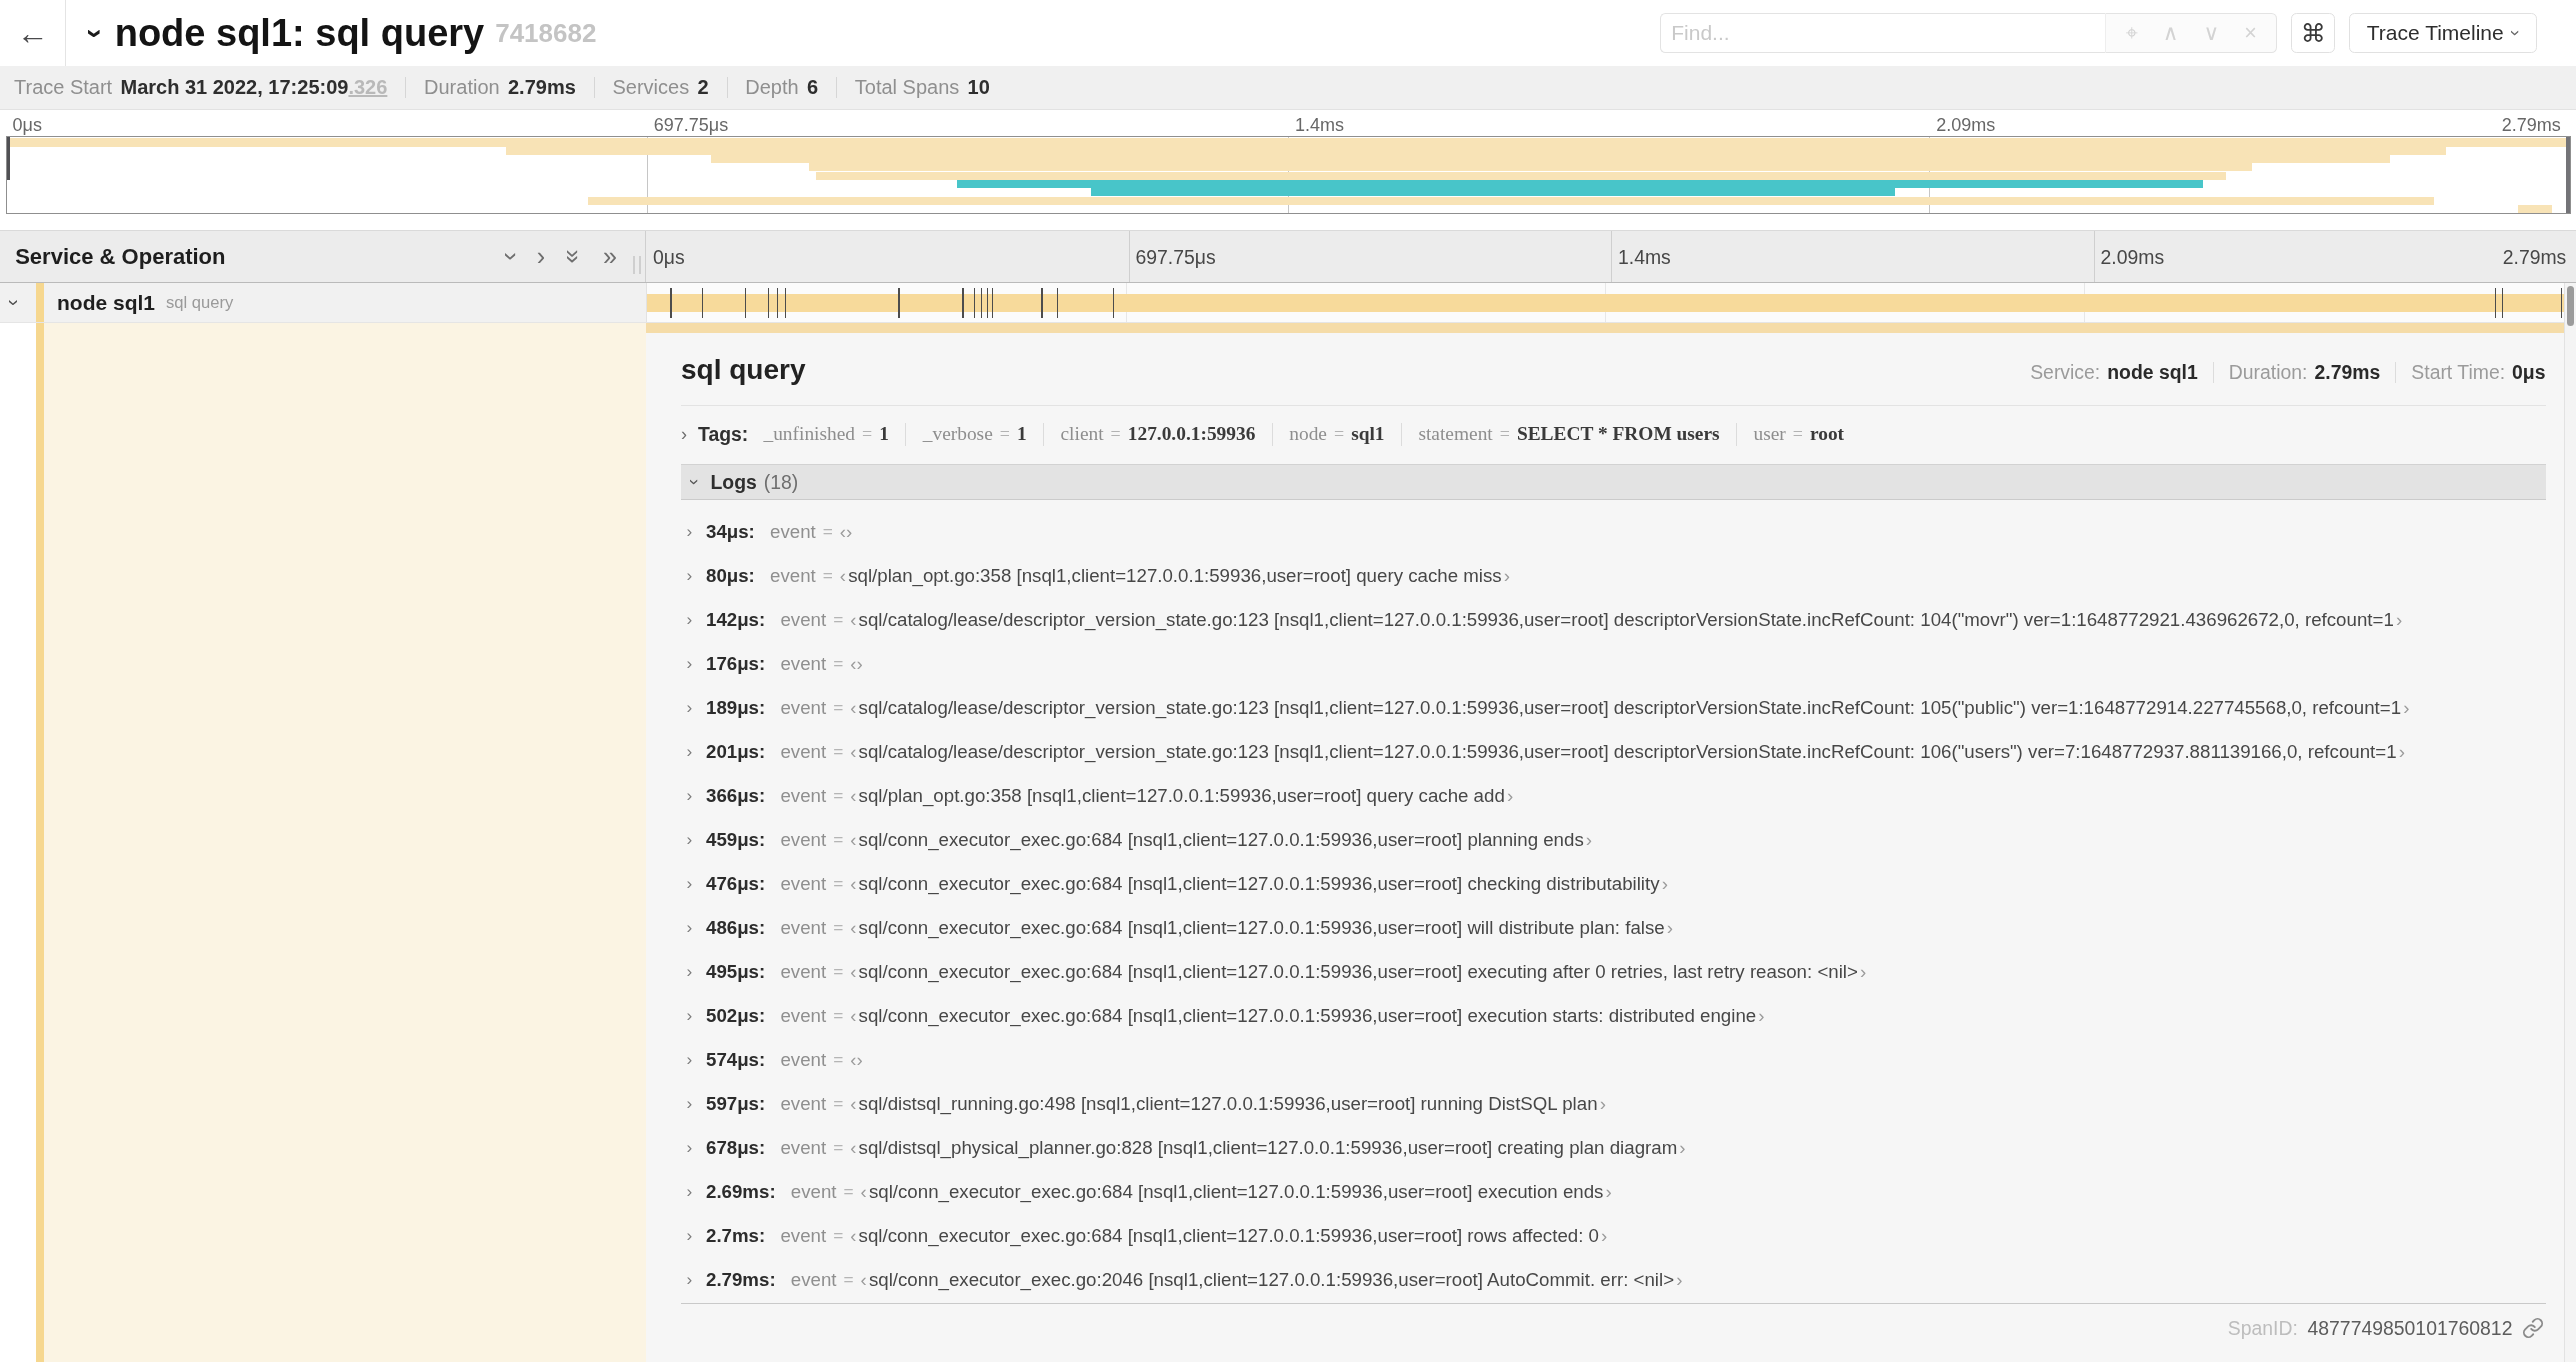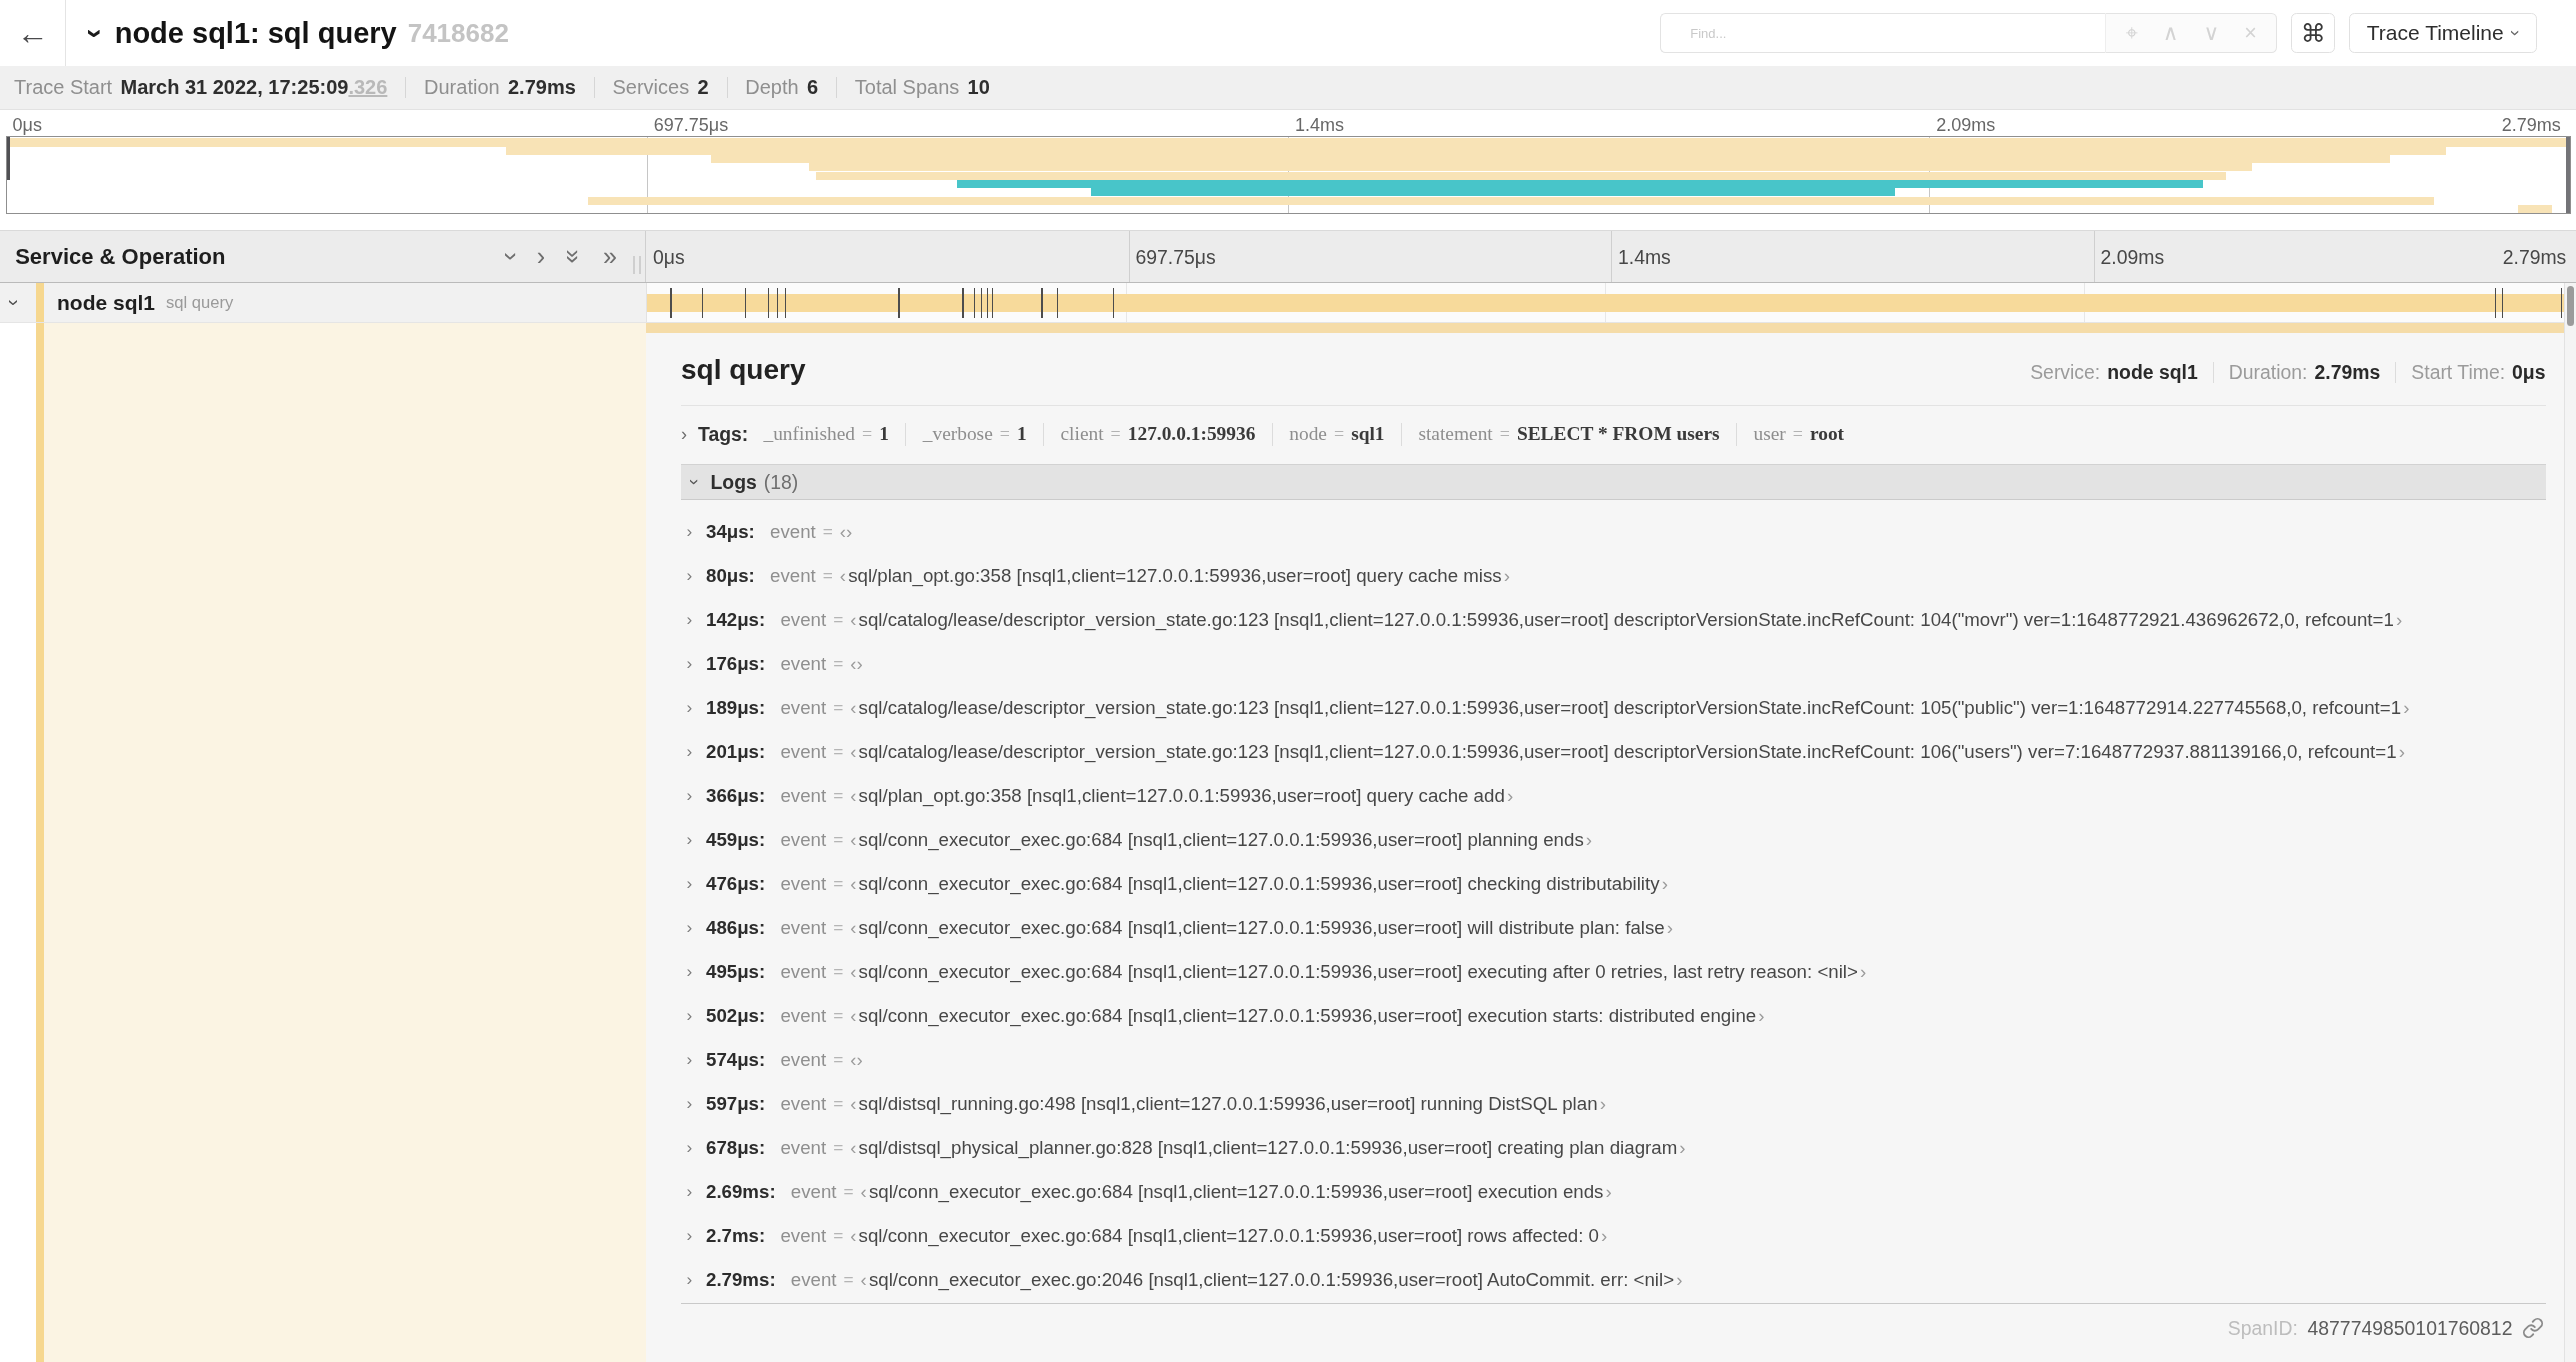--- a/index.html
+++ b/index.html
@@ -8,25 +8,25 @@
     font-family:"Liberation Sans","DejaVu Sans",sans-serif;
     background:#fff; color:#333; position:relative; overflow:hidden;
   }
   .chev { display:inline-block; line-height:1; }
   .rot90 { transform:rotate(90deg); }
 
   
   .titlebar { position:absolute; top:0; left:0; right:0; height:66px; background:#fff; display:flex; align-items:center; }
   .back-box { width:66px; height:100%; border-right:0.7px solid #e4e4e4; display:flex; align-items:center; justify-content:center; font-size:32px; color:#4a4a4c; cursor:pointer; }
   .title-chevron { margin-left:25px; font-size:29px; font-weight:700; color:#1c1c1c; }
-  .page-title { margin-left:14px; font-size:29px; font-weight:700; color:#141414; white-space:nowrap; }
+  .page-title { margin-left:14px; font-size:38px; font-weight:700; color:#141414; white-space:nowrap; }
   .trace-id { margin-left:11px; font-size:26px; font-weight:700; color:#c4c4c4; }
   .controls { margin-left:auto; display:flex; align-items:center; margin-right:39px; }
   .find-group { display:flex; height:40px; }
-  .find-input { width:445px; height:40px; border:1.4px solid #e3e3e3; border-right:none; border-radius:5.5px 0 0 5.5px; padding:0 29px; font-size:13px; color:#333; background:#fff; outline:none; font-family:inherit; }
+  .find-input { width:445px; height:40px; border:1.4px solid #e3e3e3; border-right:none; border-radius:5.5px 0 0 5.5px; padding:0 10px; font-size:21px; color:#333; background:#fff; outline:none; font-family:inherit; }
   .find-input::placeholder { color:#c9c9c9; }
   .find-icons { display:flex; align-items:center; gap:25px; padding:0 19.4px; background:#fbfbfb; border:1.4px solid #e3e3e3; border-left:0.7px solid #eee; border-radius:0 5.5px 5.5px 0; color:#d3d3d3; font-size:21.5px; }
   .find-icons span { cursor:default; }
   .icon-btn { margin-left:14px; height:40px; min-width:44px; border:1.4px solid #e1e1e1; border-radius:5.5px; background:#fff; display:flex; align-items:center; justify-content:center; font-size:25px; color:#3a3a3a; cursor:pointer; font-family:inherit; }
   .view-btn { padding:0 16.6px; font-size:21px; color:#2e2e2e; }
   .view-caret { font-size:18px; color:#666; margin-left:9.7px; }
 
   
   .summarybar { position:absolute; top:66px; left:0; right:0; height:44px; background:#f0f0f0; border-bottom:0.7px solid #e2e2e2; display:flex; align-items:center; padding-left:14px; font-size:20px; white-space:nowrap; }
   .sum-item { display:flex; align-items:center; }

